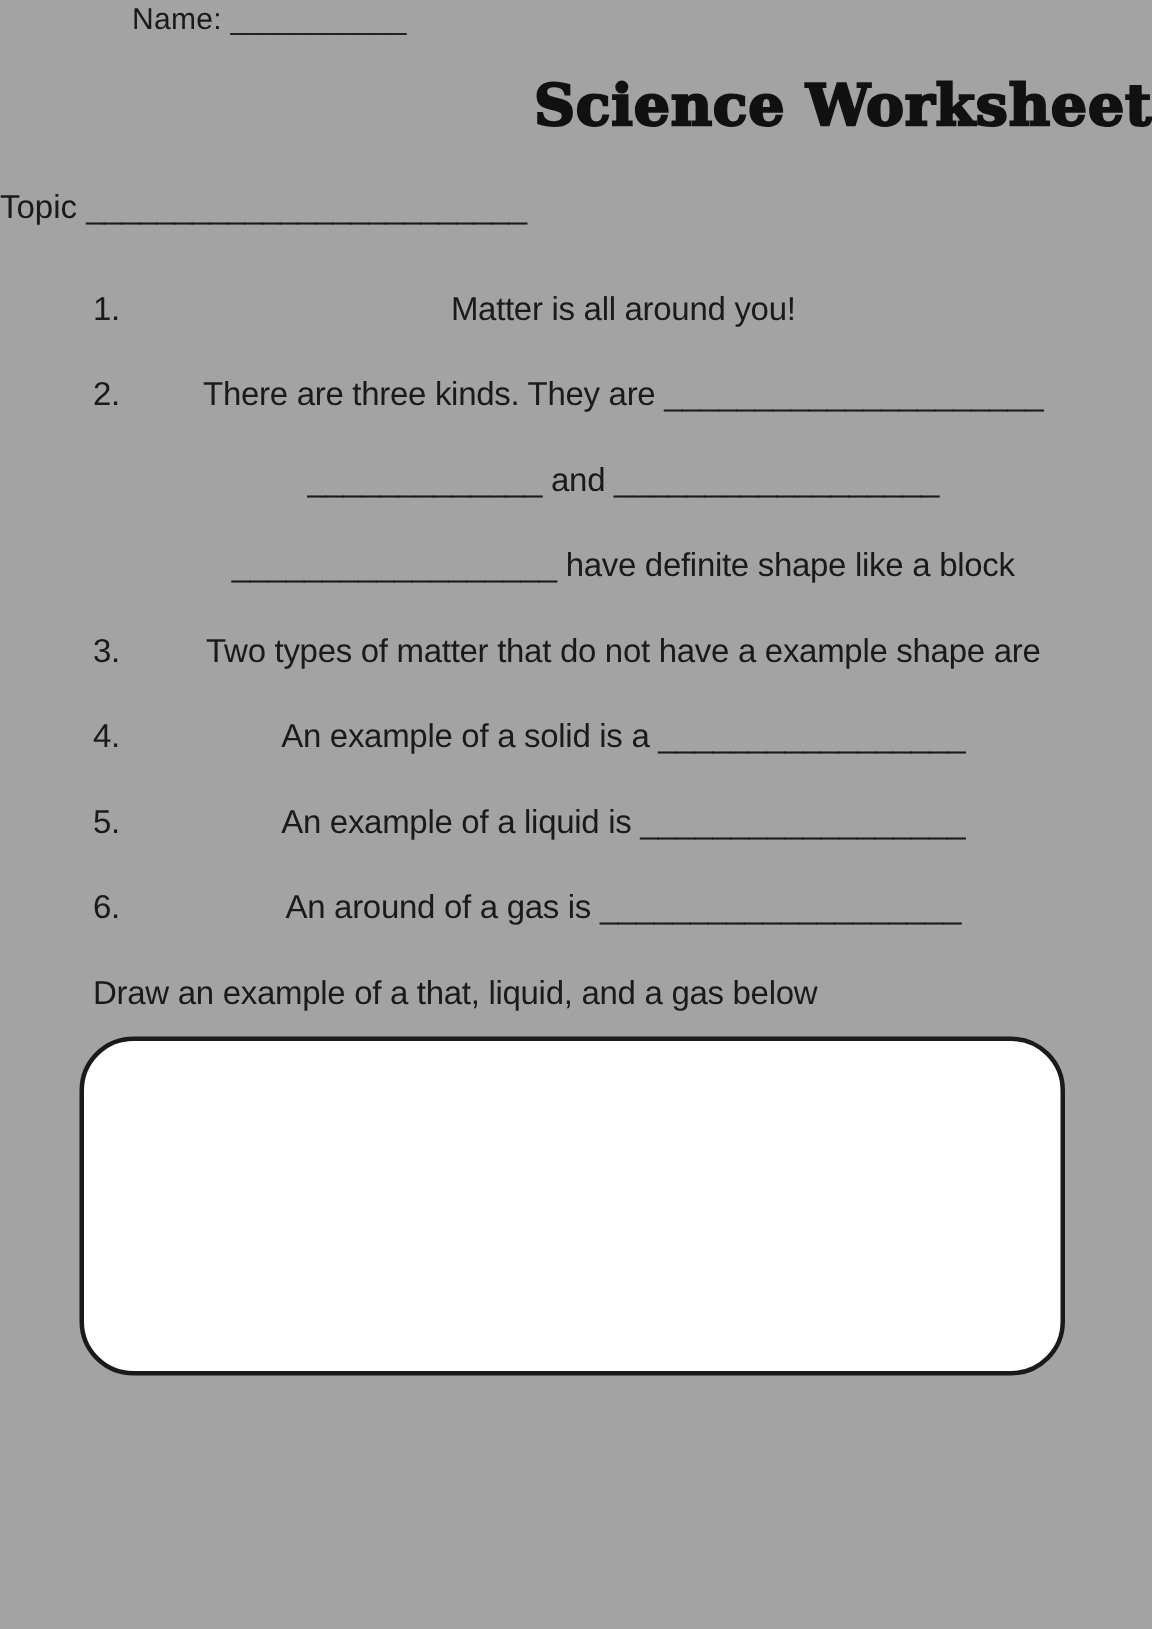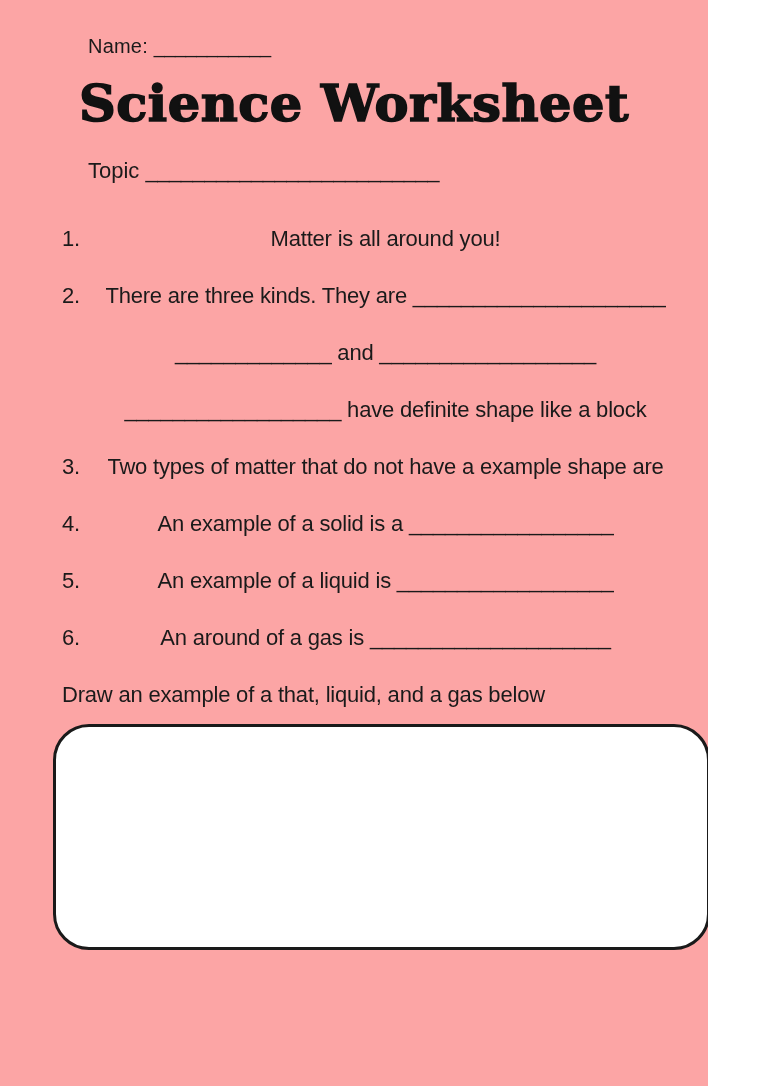--- a/index.html
+++ b/index.html
@@ -2,53 +2,51 @@
 <html><head>
 <meta charset="utf-8">
 <style>
   html, body {
     margin: 0;
     padding: 0;
     background: #ffffff;
   }
   .page {
     position: relative;
-    width: 708px;
+    width: 768px;
     height: 1086px;
-    background: #fca5a5;
+    background: #a3a3a3;
     color: #1a1a1a;
     font-family: "Liberation Sans", sans-serif;
     overflow: hidden;
     box-sizing: border-box;
-    padding-top: 33px;
   }
   .name-row {
     margin-left: 88px;
     font-size: 20px;
     line-height: 26px;
     letter-spacing: 0.2px;
     white-space: nowrap;
   }
   .blank {
     letter-spacing: -0.5px;
   }
   .title {
     margin-top: 14px;
-    text-align: center;
+    text-align: right;
     font-family: "DejaVu Serif", serif;
     font-weight: 900;
-    font-size: 51px;
+    font-size: 38px;
     line-height: 60px;
     letter-spacing: 0.5px;
     color: #111111;
     -webkit-text-stroke: 1.6px #111111;
   }
   .topic-row {
     margin-top: 24px;
-    margin-left: 88px;
     font-size: 22px;
     line-height: 28px;
     white-space: nowrap;
   }
   .questions {
     margin-top: 41px;
     margin-left: 62px;
     margin-right: 40px;
   }
   .q-row {

